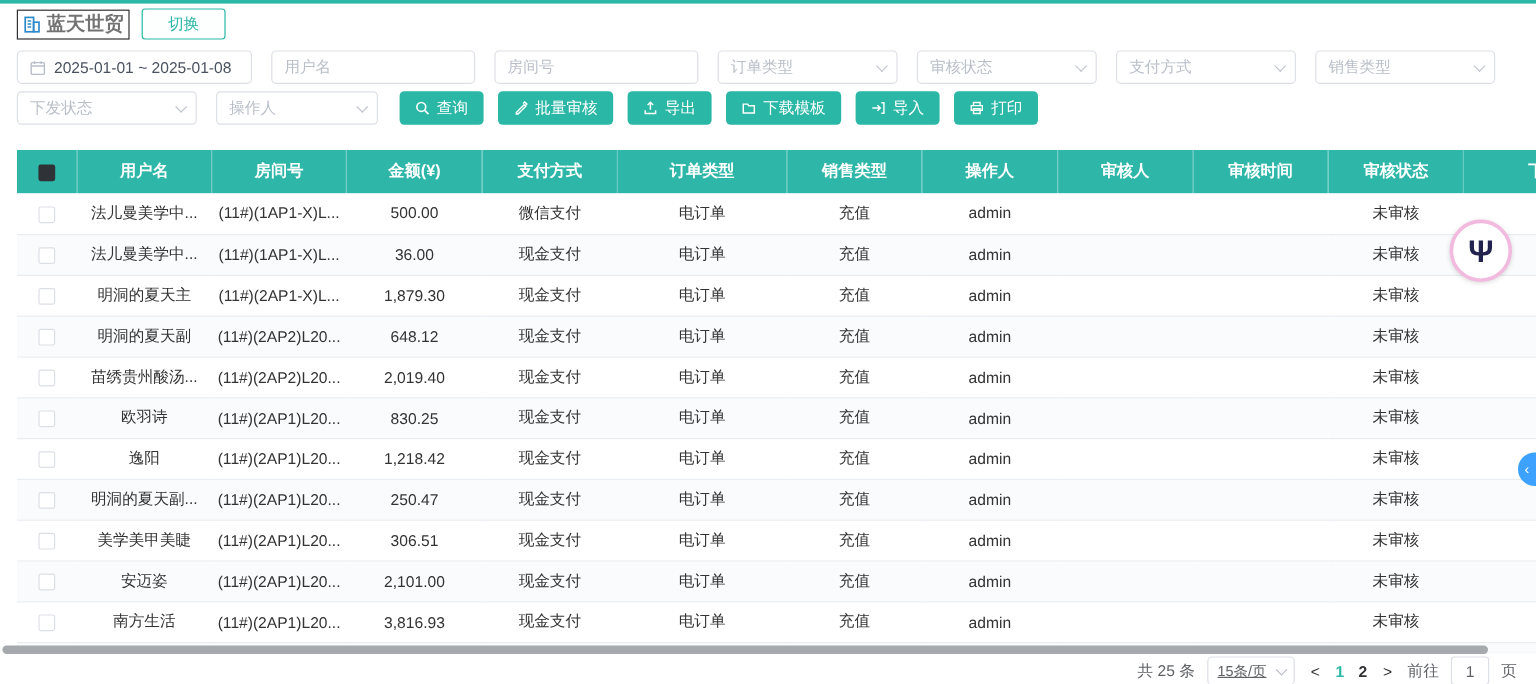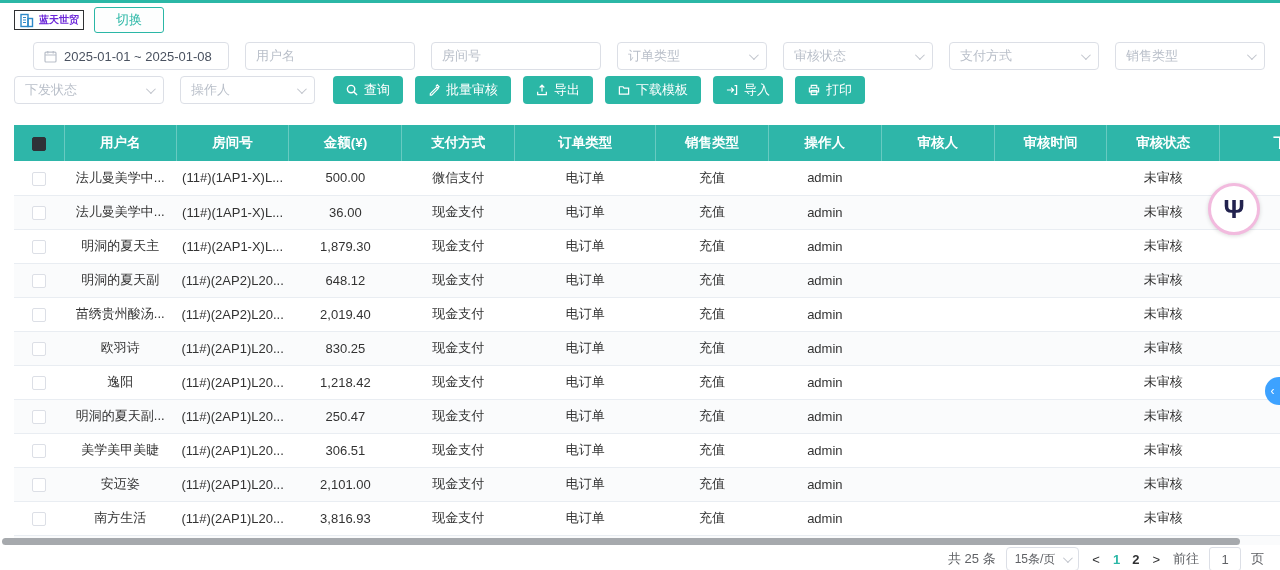--- a/index.html
+++ b/index.html
@@ -5,36 +5,36 @@
   * { margin:0; padding:0; box-sizing:border-box; }
   html,body { width:1280px; height:570px; overflow:hidden; background:#fff;
     font-family:"Liberation Sans","DejaVu Sans",sans-serif; }
   .abs { position:absolute; }
 
   
   #top-line { left:0; top:0; width:1280px; height:3px; background:#2bb7a6; }
 
   
   #header-bar { left:14px; top:7px; display:flex; align-items:center; gap:10px; }
-  .title-box { border:1px solid #2f3133; padding:1px 4px; font-size:10px; font-weight:700; color:#6d28d9;
+  .title-box { border:1px solid #2f3133; padding:1px 4px; font-size:16px; font-weight:700; color:#737373;
     display:flex; align-items:center; gap:5px; }
   .switch-btn { border:1px solid #2bb7a6; color:#2bb7a6; background:#fdfefe; border-radius:3px;
     font-size:13px; padding:3px 21px; cursor:pointer; }
 
   
   .frow { display:flex; align-items:center; }
   #filter-row-1 { left:14px; top:42px; gap:16px; }
   #filter-row-2 { left:14px; top:76px; gap:16px; }
   .inp { height:28px; border:1px solid #dcdfe6; border-radius:4px; background:#fff;
     display:flex; align-items:center; padding:0 10px; font-size:13px; color:#b9bfc9; gap:7px; }
   .inp .val { color:#4a5260; }
   .sel { justify-content:space-between; }
   .chev { width:7px; height:7px; border-right:1.5px solid #c0c4cc; border-bottom:1.5px solid #c0c4cc;
     transform:rotate(45deg) translateY(-2px); flex:none; }
-  .w-date{width:196px;margin-left:19px;} .w-txt{width:170px;} .w-sel{width:150px;} .w-sel2{width:135px;}
+  .w-date{width:196px;} .w-txt{width:170px;} .w-sel{width:150px;} .w-sel2{width:135px;}
 
   
   #btn-group { display:flex; gap:12px; margin-left:2px; }
   .btn { background:#2bb7a6; color:#fff; border:none; border-radius:4px; height:28px;
     padding:0 13px; font-size:13px; display:flex; align-items:center; gap:6px; cursor:pointer;
     font-family:inherit; }
   .btn svg { flex:none; }
 
   
   #table-wrap { left:14px; top:125px; width:1266px; height:420px; overflow:hidden; }
@@ -55,21 +55,21 @@
 
   
   #h-scrollbar { left:0; top:538px; width:1266px; height:8px; }
   #h-scrollbar .thumb { position:absolute; left:2px; top:0; width:1238px; height:7px;
     background:#a6a9ad; border-radius:4px; }
 
   
   #pagination { right:16px; top:547px; display:flex; align-items:center; gap:10px;
     font-size:13px; color:#606266; }
   .pg-size { border:1px solid #dcdfe6; border-radius:4px; height:24px; padding:0 8px;
-    display:flex; align-items:center; gap:8px; font-size:12px; cursor:pointer; }
+    display:flex; align-items:center; gap:8px; font-size:12px; cursor:pointer;text-decoration:underline; }
   .pg-arrow { color:#303133; font-size:13px; cursor:pointer; padding:0 3px; }
   #page-numbers { display:flex; gap:12px; }
   .page-num { color:#303133; font-weight:700; cursor:pointer; }
   .page-num.active { color:#2bb7a6; }
   .goto-input { width:32px; height:24px; border:1px solid #dcdfe6; border-radius:3px;
     text-align:center; font-size:13px; color:#606266; display:flex; align-items:center;
     justify-content:center; }
 
   
   #floating-badge { left:1208px; top:183px; width:52px; height:52px; border-radius:50%;

